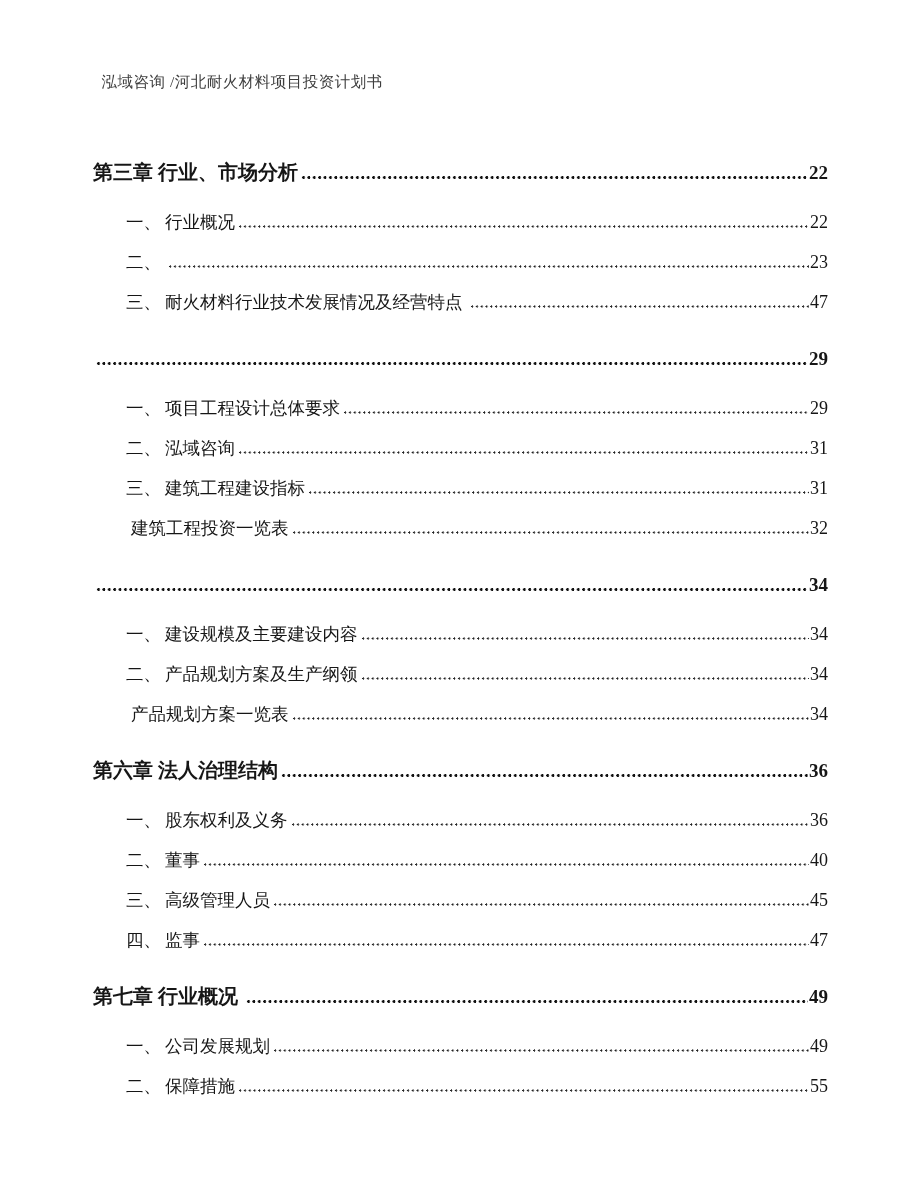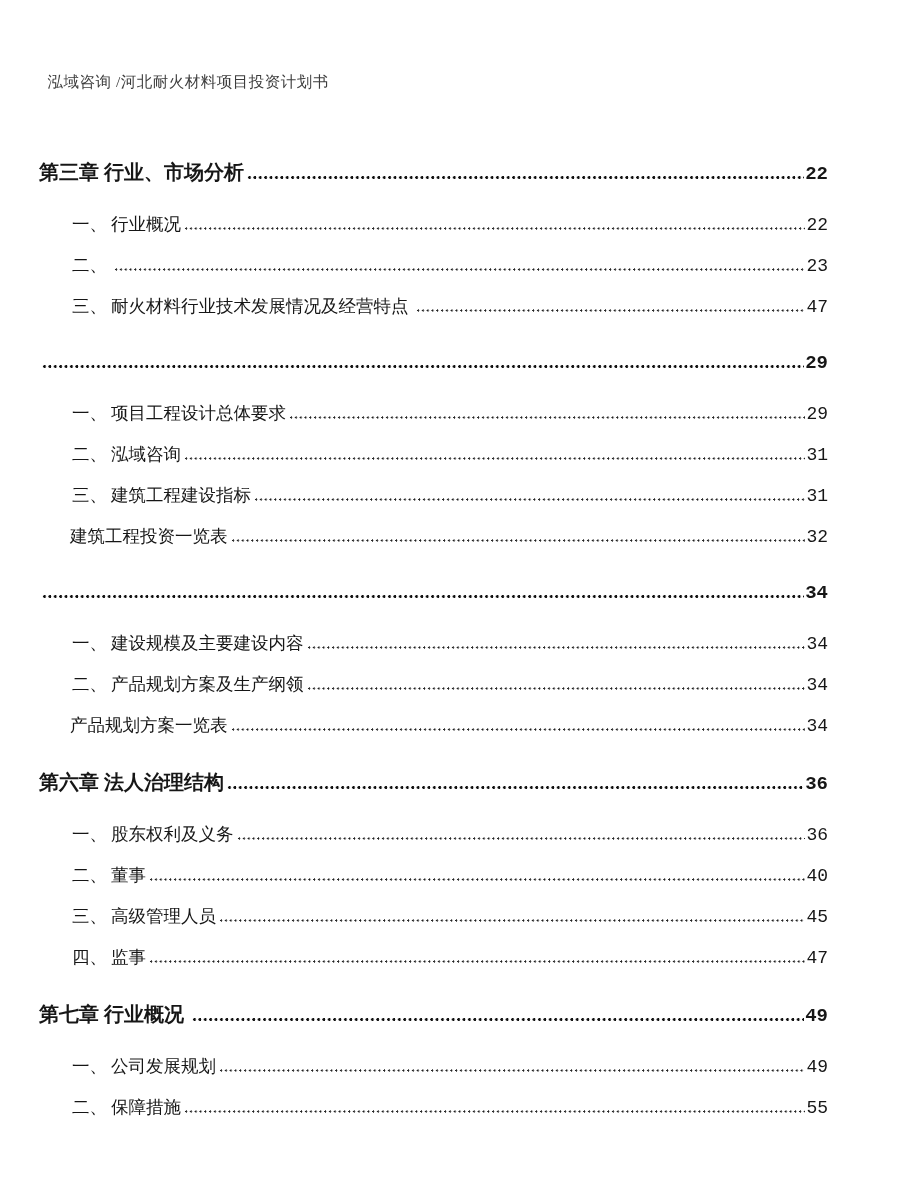--- a/index.html
+++ b/index.html
@@ -4,21 +4,21 @@
 <style>
   :root{
     --text:#161616;
     --header-text:#3d3d3d;
   }
   *{margin:0;padding:0;box-sizing:border-box;}
   html,body{background:#e8e8e8;}
   .page{
     width:920px;height:1191px;
     background:#ffffff;
-    padding:55px 92px 40px 39px;
+    padding:55px 92px 40px 93px;
     font-family:"Liberation Serif","DejaVu Serif",serif;
     color:var(--text);
     overflow:hidden;
   }
   .doc-header{
     margin-left:-9px;
     font-size:15.5px;
     line-height:18px;
     color:var(--header-text);
     letter-spacing:0.5px;
@@ -36,21 +36,21 @@
     line-height:27px;
     font-weight:bold;
   }
   .items{margin-top:25px;}
   .item-line{
     font-size:17.5px;
     line-height:22px;
     margin-left:33px;
   }
   .item-line + .item-line{margin-top:18px;}
-  .item-line.unnumbered{margin-left:27px;}
+  .item-line.unnumbered{margin-left:34px;}
   .num{white-space:pre;margin-right:4px;}
   .title{white-space:pre-wrap;flex:0 0 auto;}
   .dots{
     flex:1 1 auto;
     align-self:baseline;
     height:5px;
     margin:0 1px 0 3px;
     background-repeat:repeat-x;
     background-position:left bottom;
     transform:translateY(1px);
@@ -58,21 +58,21 @@
   .item-line .dots{
     background-image:radial-gradient(circle at 2.2px 2.5px,#222 0.95px,transparent 1.25px);
     background-size:4.8px 5px;
   }
   .chapter-line .dots{
     background-image:radial-gradient(circle at 2.5px 2.5px,#101010 1.35px,transparent 1.6px);
     background-size:5.4px 5px;
   }
   .page-num{
     flex:0 0 auto;
-    font-family:Liberation Mono, monospace;
+    font-family:Liberation Serif, serif;
   }
   .item-line .page-num{font-size:18px;font-weight:400;}
   .chapter-line .page-num{font-size:19px;font-weight:700;}
 </style>
 </head>
 <body>
 
 <div class="page">
   <div class="doc-header">
     <span>泓域咨询 /河北耐火材料项目投资计划书</span>

